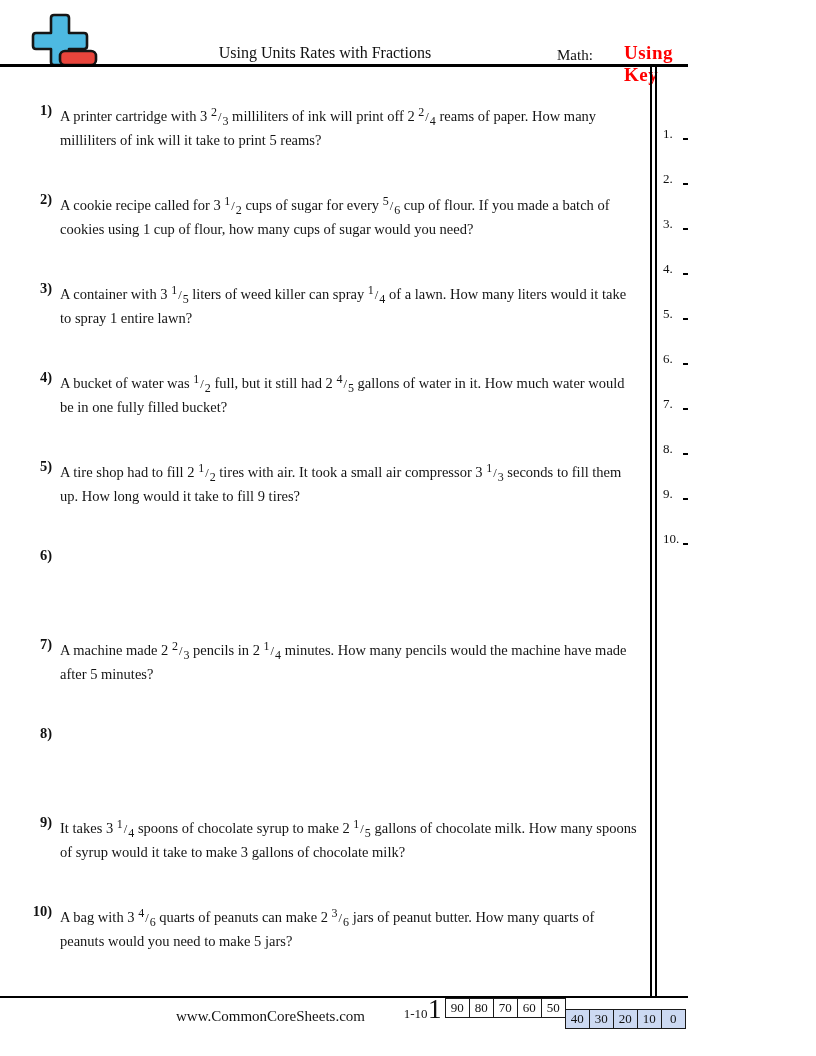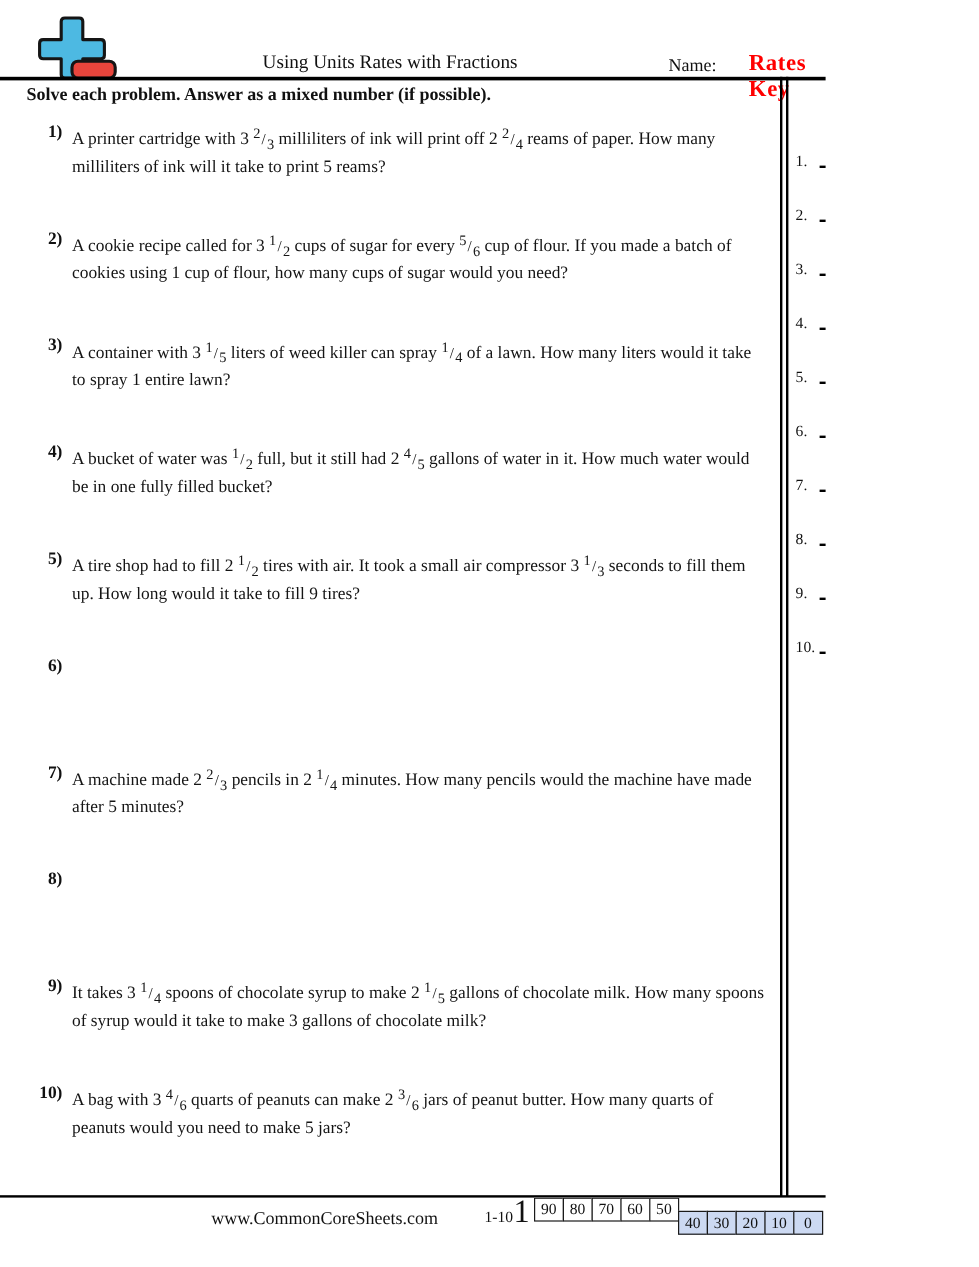--- a/index.html
+++ b/index.html
@@ -64,24 +64,23 @@
 <div class="page">
 
   <div class="logo">
     <svg width="74" height="56" viewBox="0 0 74 56" xmlns="http://www.w3.org/2000/svg">
       <path d="M23 6 Q23 3 26 3 H38 Q41 3 41 6 V21 H56 Q59 21 59 24 V34 Q59 37 56 37 H41 V50 Q41 53 38 53 H26 Q23 53 23 50 V37 H8 Q5 37 5 34 V24 Q5 21 8 21 H23 Z" style="fill:var(--logo-blue);stroke:#151515;stroke-width:2.6;stroke-linejoin:round;"></path>
       <rect x="32" y="39" width="36" height="14" rx="5" style="fill:var(--logo-red);stroke:#151515;stroke-width:2.6;"></rect>
     </svg>
   </div>
 
   <div class="header-title">Using Units Rates with Fractions</div>
-  <div class="name-label">Name:</div>
-  <div class="answer-key">Rates Key</div>
+  <div class="name-label">Math:</div>
+  <div class="answer-key">Using Key</div>
   <div class="header-rule"></div>
-  <div class="instruction">Solve each problem. Answer as a mixed number (if possible).</div>
   <div class="answers-title">
     <span>Answers</span>
   </div>
   <div class="vdivider"></div>
 
   <div id="problems">
       <div class="problem" style="top: 9px;">
         <span class="pnum">1)</span>
         <div class="ptext">A printer cartridge with 3 <span class="fr"><sup>2</sup><span class="sl">/</span><sub>3</sub></span> milliliters of ink will print off 2 <span class="fr"><sup>2</sup><span class="sl">/</span><sub>4</sub></span> reams of paper. How many milliliters of ink will it take to print 5 reams?</div>
       </div>

